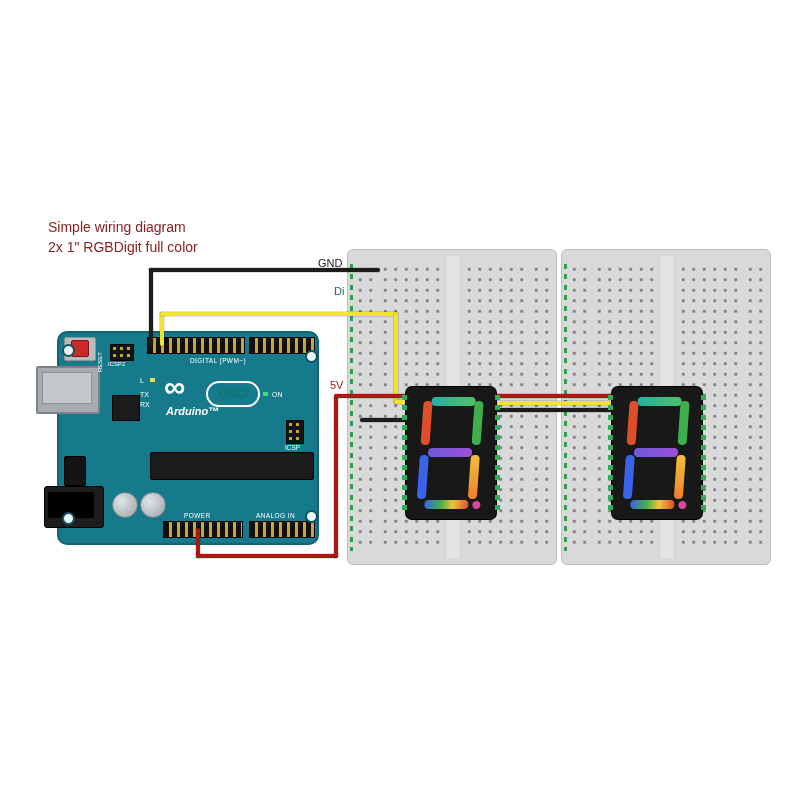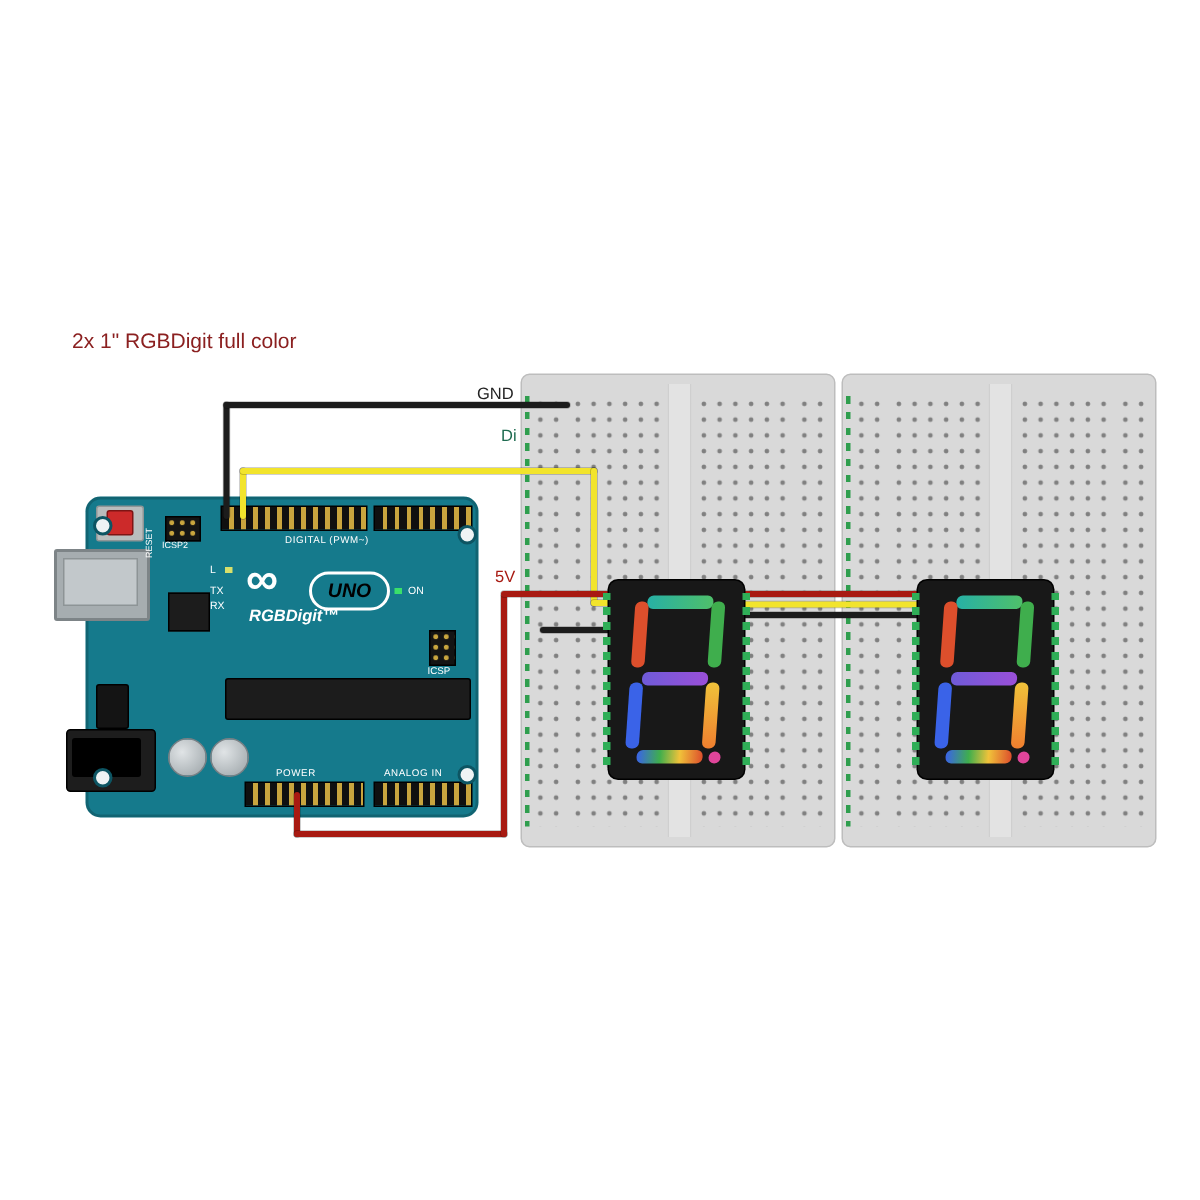--- a/index.html
+++ b/index.html
@@ -31,21 +31,21 @@
   .smdchip{left:112px;top:395px;width:26px;height:24px;background:#1c1c1c;border:1px solid #000;}
   .vreg{left:64px;top:456px;width:20px;height:28px;background:#141414;border:1px solid #000;border-radius:2px;}
   .cap{width:24px;height:24px;border-radius:50%;border:1px solid #788085;
        background:radial-gradient(circle at 35% 35%,#e0e4e6,#9aa2a6);}
   .cap1{left:112px;top:492px;} .cap2{left:140px;top:492px;}
   .hole{width:9px;height:9px;border-radius:50%;background:#eef3f4;border:2px solid #0d5563;}
   .h1{left:62px;top:344px;} .h2{left:305px;top:350px;} .h3{left:62px;top:512px;} .h4{left:305px;top:510px;}
   .wtxt{color:#ffffff;}
   .infinity{left:164px;top:372px;font-size:30px;font-weight:bold;color:#fff;line-height:1;}
   .unobadge{left:206px;top:381px;width:50px;height:22px;border:2px solid #fff;border-radius:13px;
-            color:#000000;font-weight:bold;font-style:italic;font-size:13px;text-align:center;line-height:22px;}
+            color:#0f766e;font-weight:bold;font-style:italic;font-size:13px;text-align:center;line-height:22px;}
   .brand{left:166px;top:405px;font-size:11px;font-weight:bold;font-style:italic;}
   .tiny{font-size:6.5px;letter-spacing:.4px;}
   .lblL{left:140px;top:377px;font-size:7px;}
   .ledL{left:150px;top:378px;width:5px;height:4px;background:#d8e06a;}
   .lblTX{left:140px;top:391px;font-size:7px;}
   .lblRX{left:140px;top:401px;font-size:7px;}
   .lblON{left:272px;top:391px;font-size:7px;}
   .ledON{left:263px;top:392px;width:5px;height:4px;background:#3ae06a;}
   .lblDig{left:190px;top:357px;}
   .lblPow{left:184px;top:512px;}
@@ -105,20 +105,21 @@
   
   .wlabel{font-size:11px;z-index:7;}
   .lgnd{left:318px;top:257px;color:#222222;}
   .ldi{left:334px;top:285px;color:#1e6b50;}
   .l5v{left:330px;top:379px;color:#a81a12;}
 </style>
 </head>
 <body>
 
 <div class="abs title">
+  <div>Simple wiring diagram</div>
   <div>2x  1" RGBDigit full color</div>
 </div>
 
 <div class="abs arduino"></div>
 <div class="abs usb"></div>
 <div class="abs usb-inner"></div>
 <div class="abs jack"></div>
 <div class="abs jack-inner"></div>
 <div class="abs reset-base"></div>
 <div class="abs reset-cap"></div>
@@ -132,21 +133,21 @@
 <div class="abs smdchip"></div>
 <div class="abs vreg"></div>
 <div class="abs cap cap1"></div>
 <div class="abs cap cap2"></div>
 <div class="abs hole h1"></div>
 <div class="abs hole h2"></div>
 <div class="abs hole h3"></div>
 <div class="abs hole h4"></div>
 <div class="abs infinity">∞</div>
 <div class="abs unobadge">UNO</div>
-<div class="abs brand wtxt">RGBDigit™</div>
+<div class="abs brand wtxt">Arduino™</div>
 <div class="abs lblL wtxt">L</div>
 <div class="abs ledL"></div>
 <div class="abs lblTX wtxt">TX</div>
 <div class="abs lblRX wtxt">RX</div>
 <div class="abs lblON wtxt">ON</div>
 <div class="abs ledON"></div>
 <div class="abs tiny lblDig wtxt">DIGITAL (PWM~)</div>
 <div class="abs tiny lblPow wtxt">POWER</div>
 <div class="abs tiny lblAna wtxt">ANALOG IN</div>
 <div class="abs lblICSP wtxt">ICSP</div>

